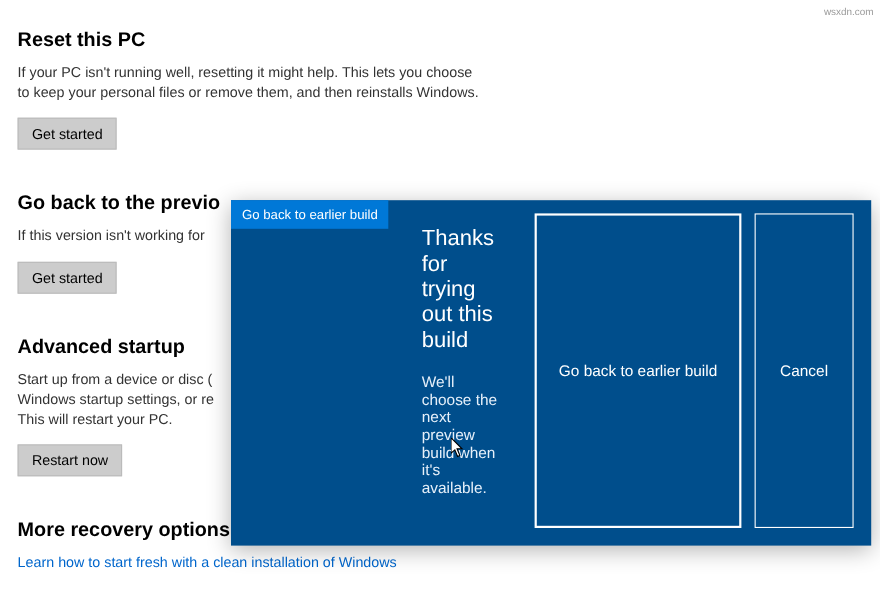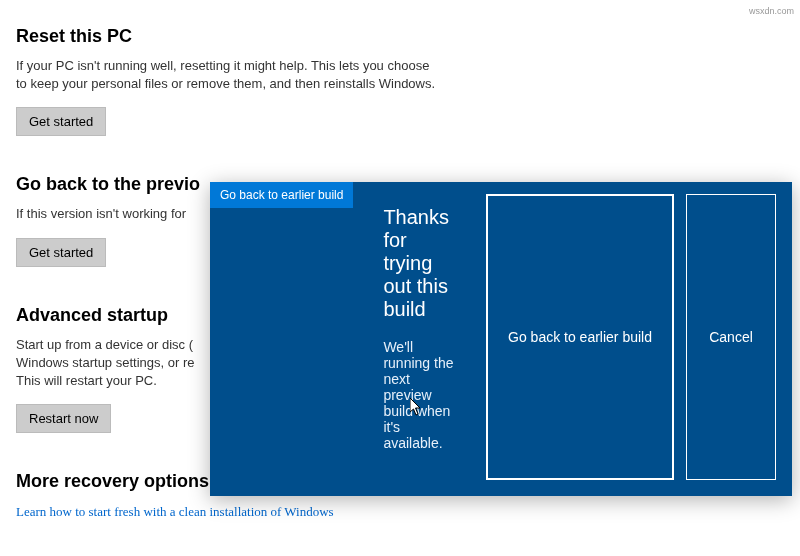--- a/index.html
+++ b/index.html
@@ -47,21 +47,20 @@
       cursor: pointer;
       display: inline-block;
     }
     .spacer {
       height: 20px;
     }
     .link {
       color: #0066cc;
       font-size: 13px;
       cursor: pointer;
-      font-family: Liberation Serif, serif;
     }
     
     .dialog {
       position: absolute;
       left: 210px;
       top: 182px;
       width: 582px;
       height: 314px;
       background: #004e8c;
       box-shadow: 0 4px 20px rgba(0,0,0,0.3);
@@ -161,21 +160,21 @@
     <span class="link">Learn how to start fresh with a clean installation of Windows</span>
   </div>
 </div>
 
 <div class="dialog">
   <div class="dialog-titlebar">
     <span>Go back to earlier build</span>
   </div>
   <div class="dialog-body">
     <div class="dialog-heading">Thanks for trying out this build</div>
-    <div class="dialog-text">We'll running the next preview build when it's available.</div>
+    <div class="dialog-text">We'll choose the next preview build when it's available.</div>
   </div>
   <div class="dialog-footer">
     <button class="dialog-button primary">Go back to earlier build</button>
     <button class="dialog-button">Cancel</button>
   </div>
 </div>
 
 <svg class="cursor" viewBox="0 0 12 18">
   <path d="M0 0 L0 14 L3.5 11 L6 17 L8 16 L5.5 10 L10 10 Z" fill="#ffffff" stroke="#000000" stroke-width="1"></path>
 </svg>

